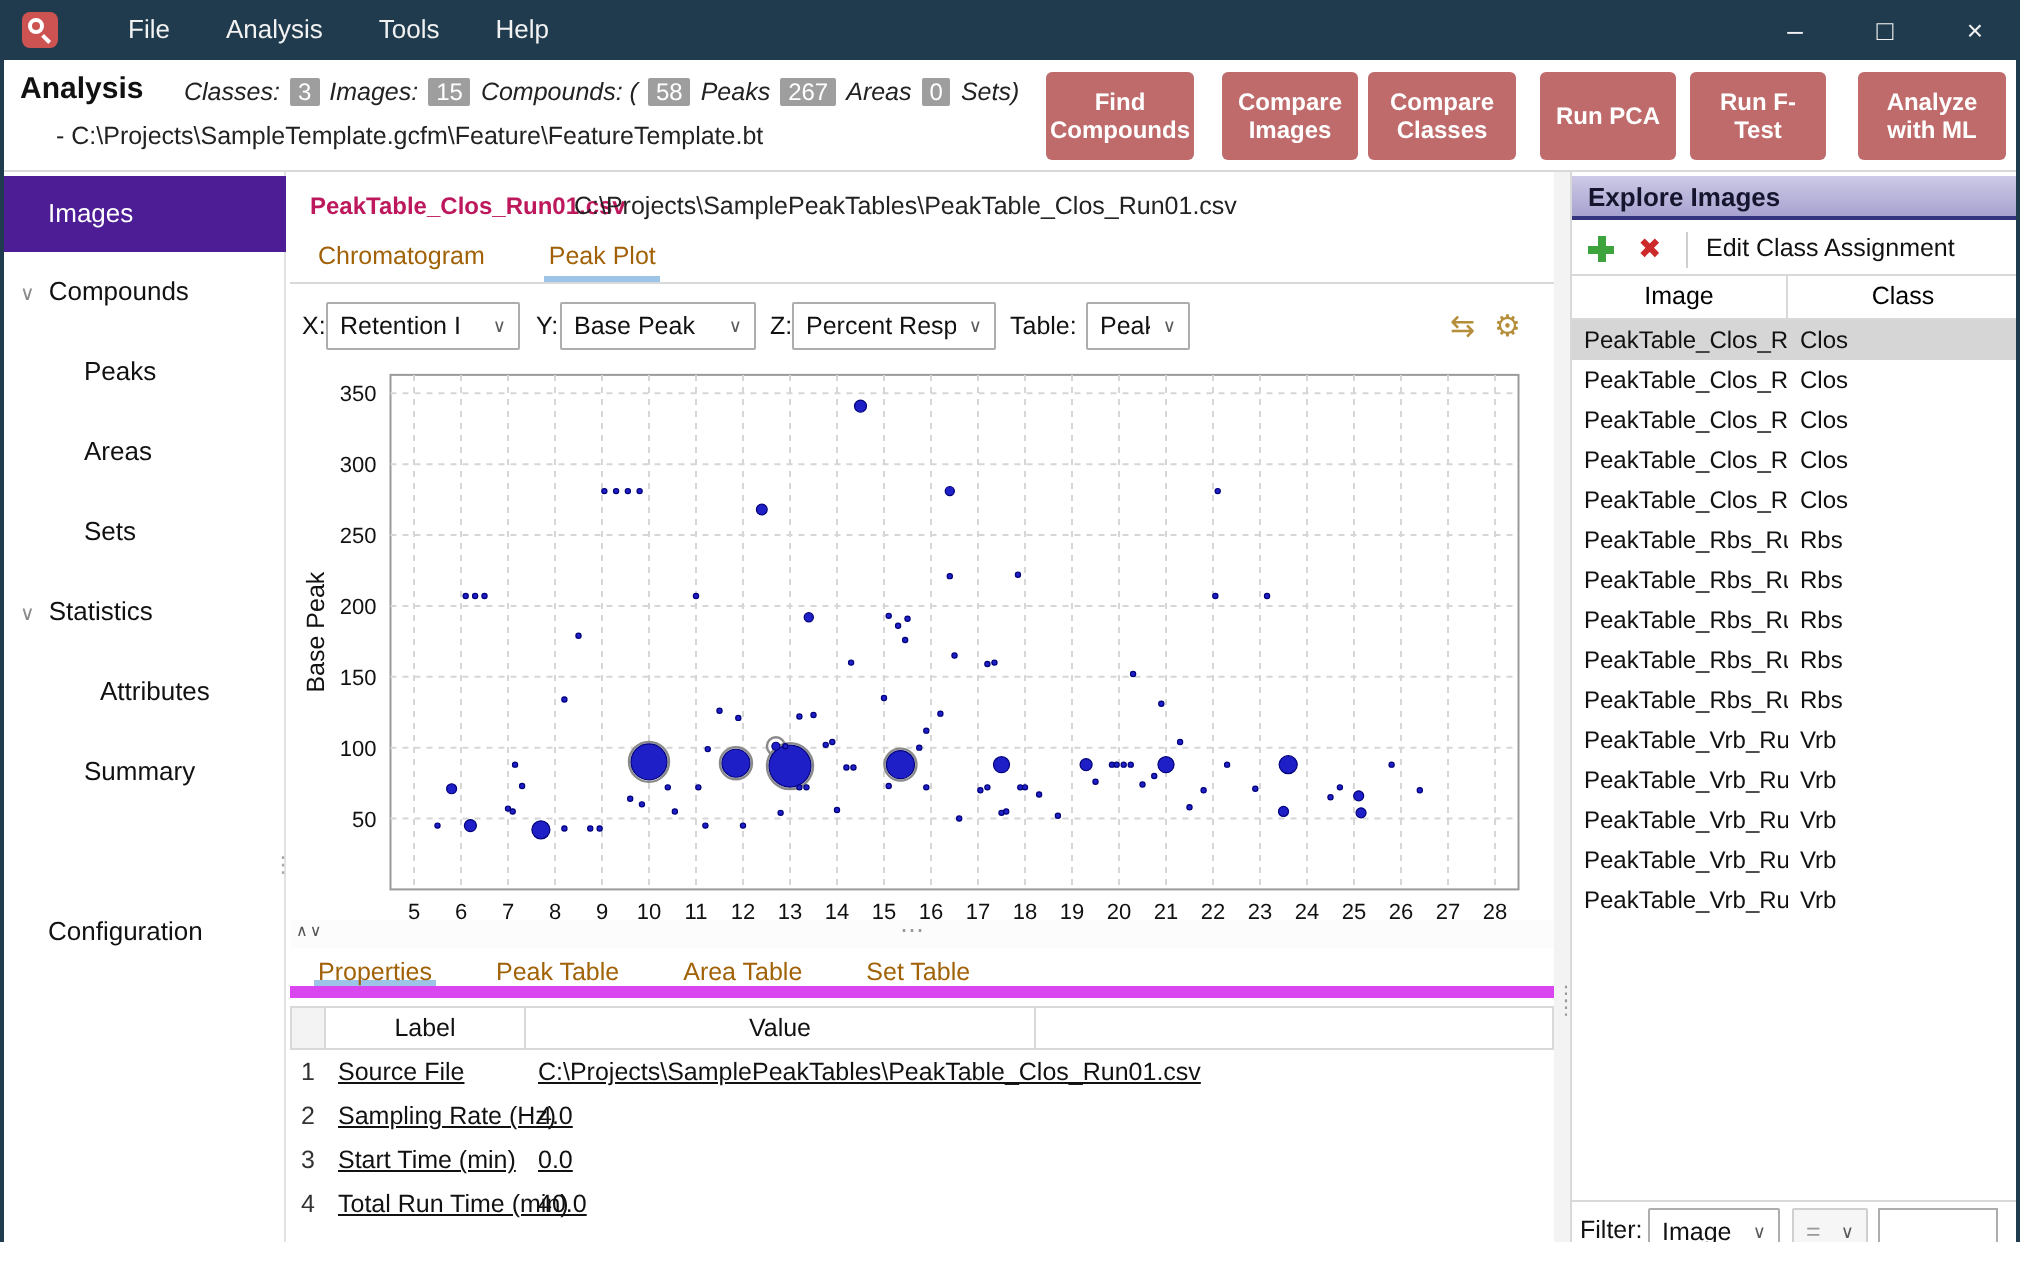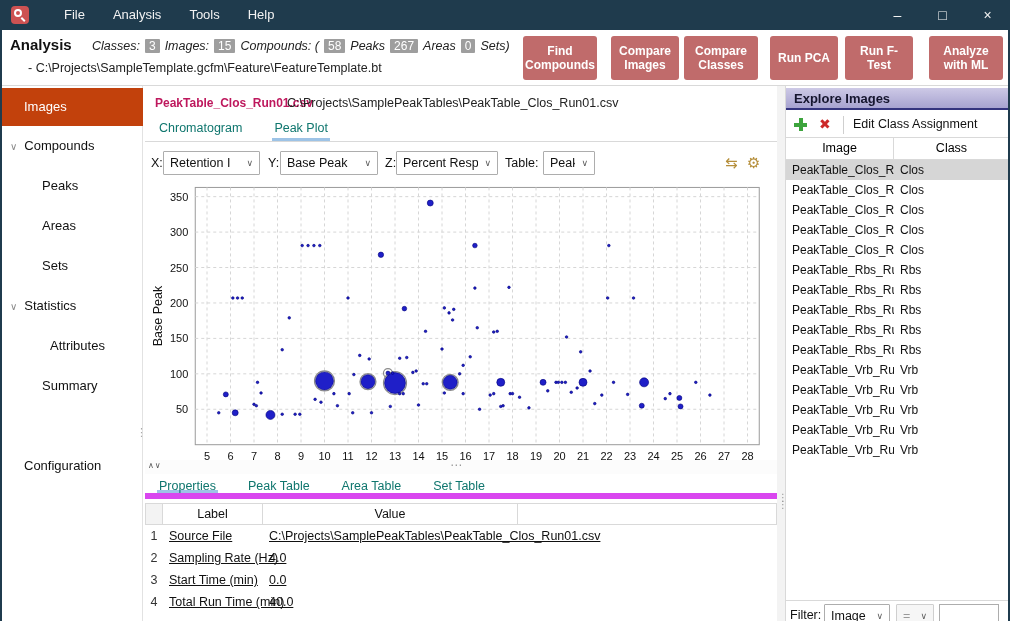--- a/index.html
+++ b/index.html
@@ -23,30 +23,30 @@
   .h-stats { position:absolute; left:88px; top:9px; font-size:12.5px; color:#222; white-space:nowrap; }
   .h-stats .lbl { font-style:italic; margin:0 2px; }
   .h-stats .badge { display:inline-block; background:#9e9e9e; color:#fff; font-size:12px; padding:0 4px; margin:0 3px; border-radius:1px; }
   .h-path { position:absolute; left:26px; top:31px; font-size:12.5px; color:#222; }
   .hbtn { position:absolute; top:6px; height:44px; background:#c06b6b; color:#fff; font-size:12px; font-weight:bold;
           border:none; border-radius:3px; display:flex; align-items:center; justify-content:center; text-align:center; line-height:1.2; padding:2px 4px; }
 
   
   .sidebar { position:absolute; left:2px; top:86px; width:141px; height:542px; background:#fff; border-right:1px solid #e2e2e2; }
   .side-item { position:absolute; left:0; width:141px; height:40px; font-size:13px; color:#111; line-height:40px; cursor:default; white-space:nowrap; }
-  .side-item.sel { background:#c2410c; color:#fff; height:38px; line-height:38px; }
+  .side-item.sel { background:#4c1d95; color:#fff; height:38px; line-height:38px; }
   .side-item .chev { color:#8a8a8a; font-size:10px; margin-right:7px; }
   .side-dots { position:absolute; right:-4px; top:340px; color:#aaa; font-size:11px; letter-spacing:-1px; }
 
   
   .main { position:absolute; left:145px; top:86px; width:632px; height:542px; background:#fff; }
   .doc-title { position:absolute; left:10px; top:10px; font-size:12px; font-weight:bold; color:#be185d; }
   .doc-path  { position:absolute; left:142px; top:10px; font-size:12.5px; color:#222; }
   .tabrow { position:absolute; left:0; top:30px; width:632px; height:26px; border-bottom:1px solid #d9d9d9; display:flex; padding-left:12px; }
-  .tab { font-size:12.5px; color:#0f766e; padding:5px 2px 4px 2px; margin-right:28px; border-bottom:3px solid transparent; }
+  .tab { font-size:12.5px; color:#a16207; padding:5px 2px 4px 2px; margin-right:28px; border-bottom:3px solid transparent; }
   .tab.active { border-bottom:3px solid #9dc3e6; }
   .ctl-label { position:absolute; top:70px; font-size:12.5px; color:#111; }
   .select { position:absolute; top:65px; height:24px; border:1px solid #adadad; background:#fff; font-size:12.5px; color:#111;
             display:flex; align-items:center; padding:0 6px; border-radius:1px; }
   .select .val { flex:1; white-space:nowrap; overflow:hidden; }
   .select .chev { color:#5a5a5a; font-size:9px; margin-left:6px; }
   .select.disabled { color:#9a9a9a; background:#f6f6f6; border-color:#cfcfcf; }
   .tool-ico { position:absolute; top:68px; font-size:15px; color:#b58e3a; }
   .hsplit { position:absolute; left:0; top:374px; width:632px; height:14px; background:#fcfcfc; }
   .hsplit .arrows { position:absolute; left:3px; top:1px; font-size:8px; color:#555; letter-spacing:1px; }

